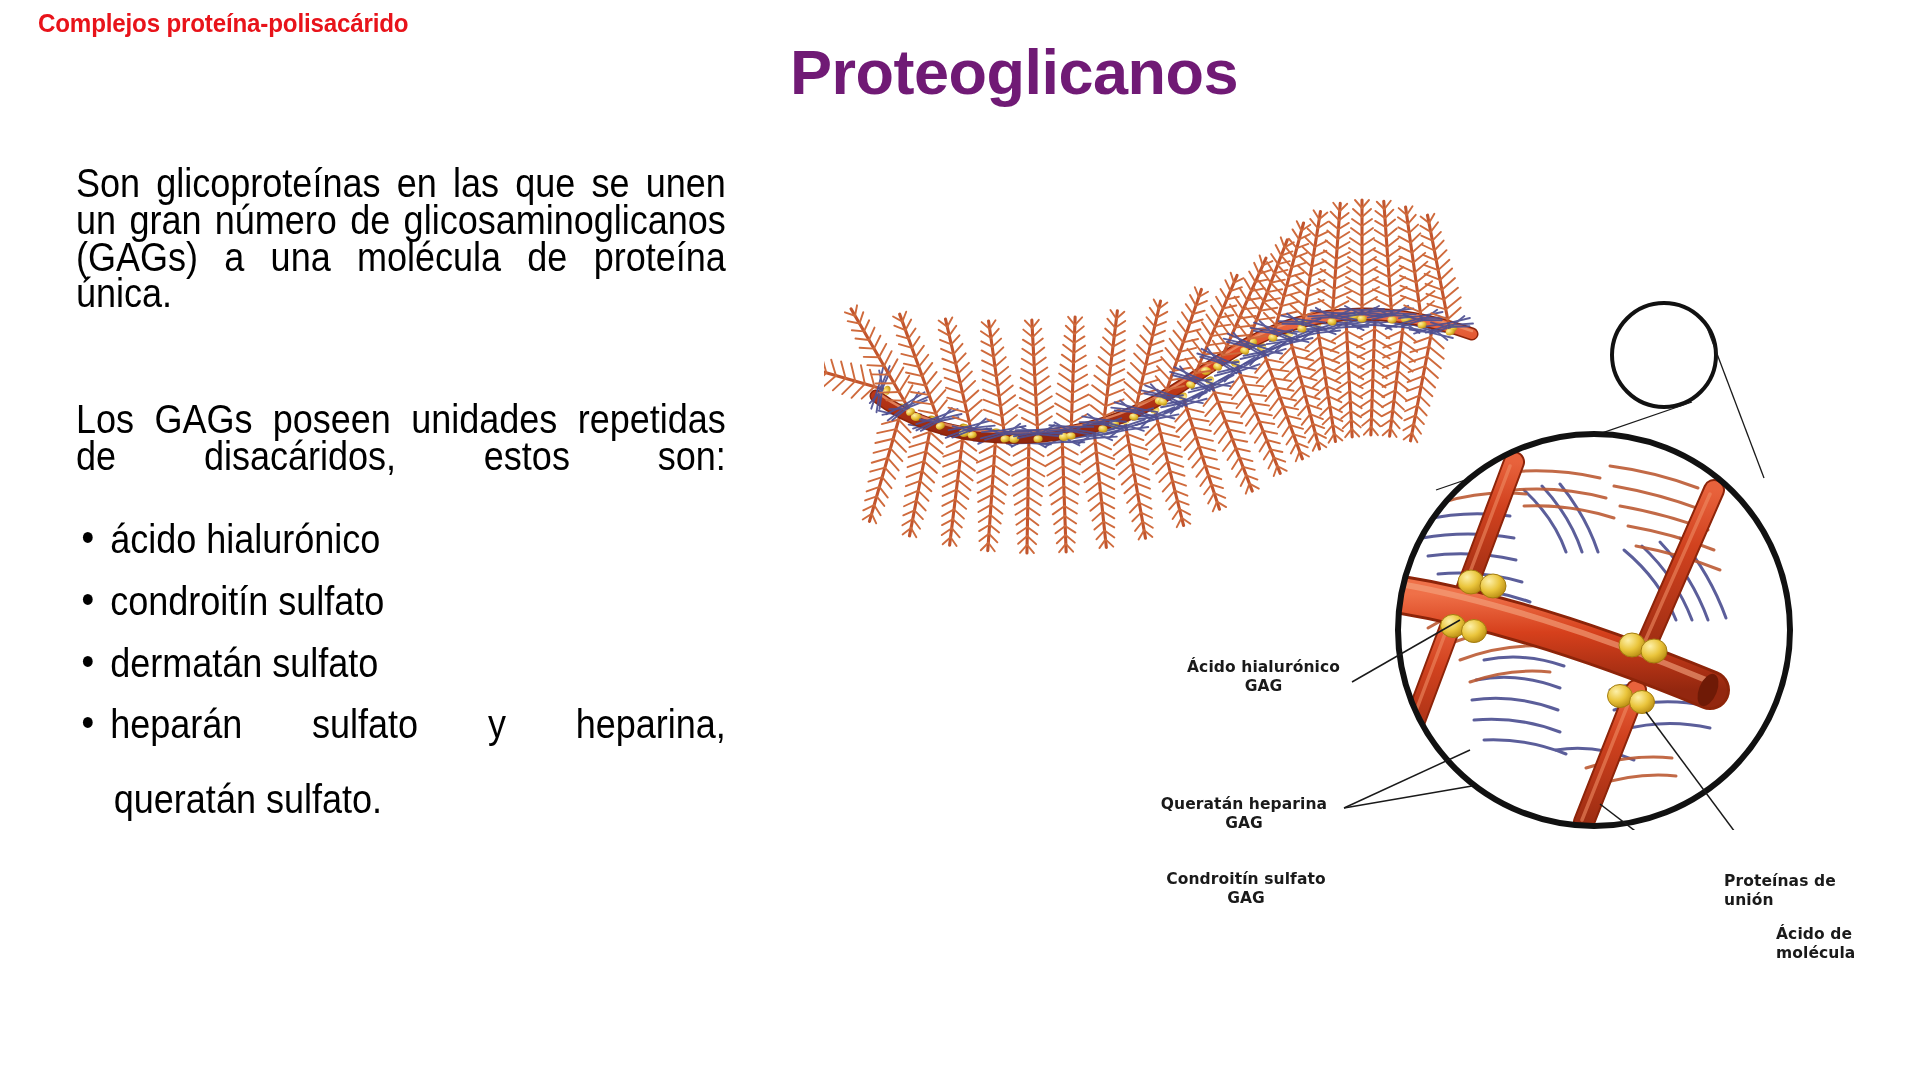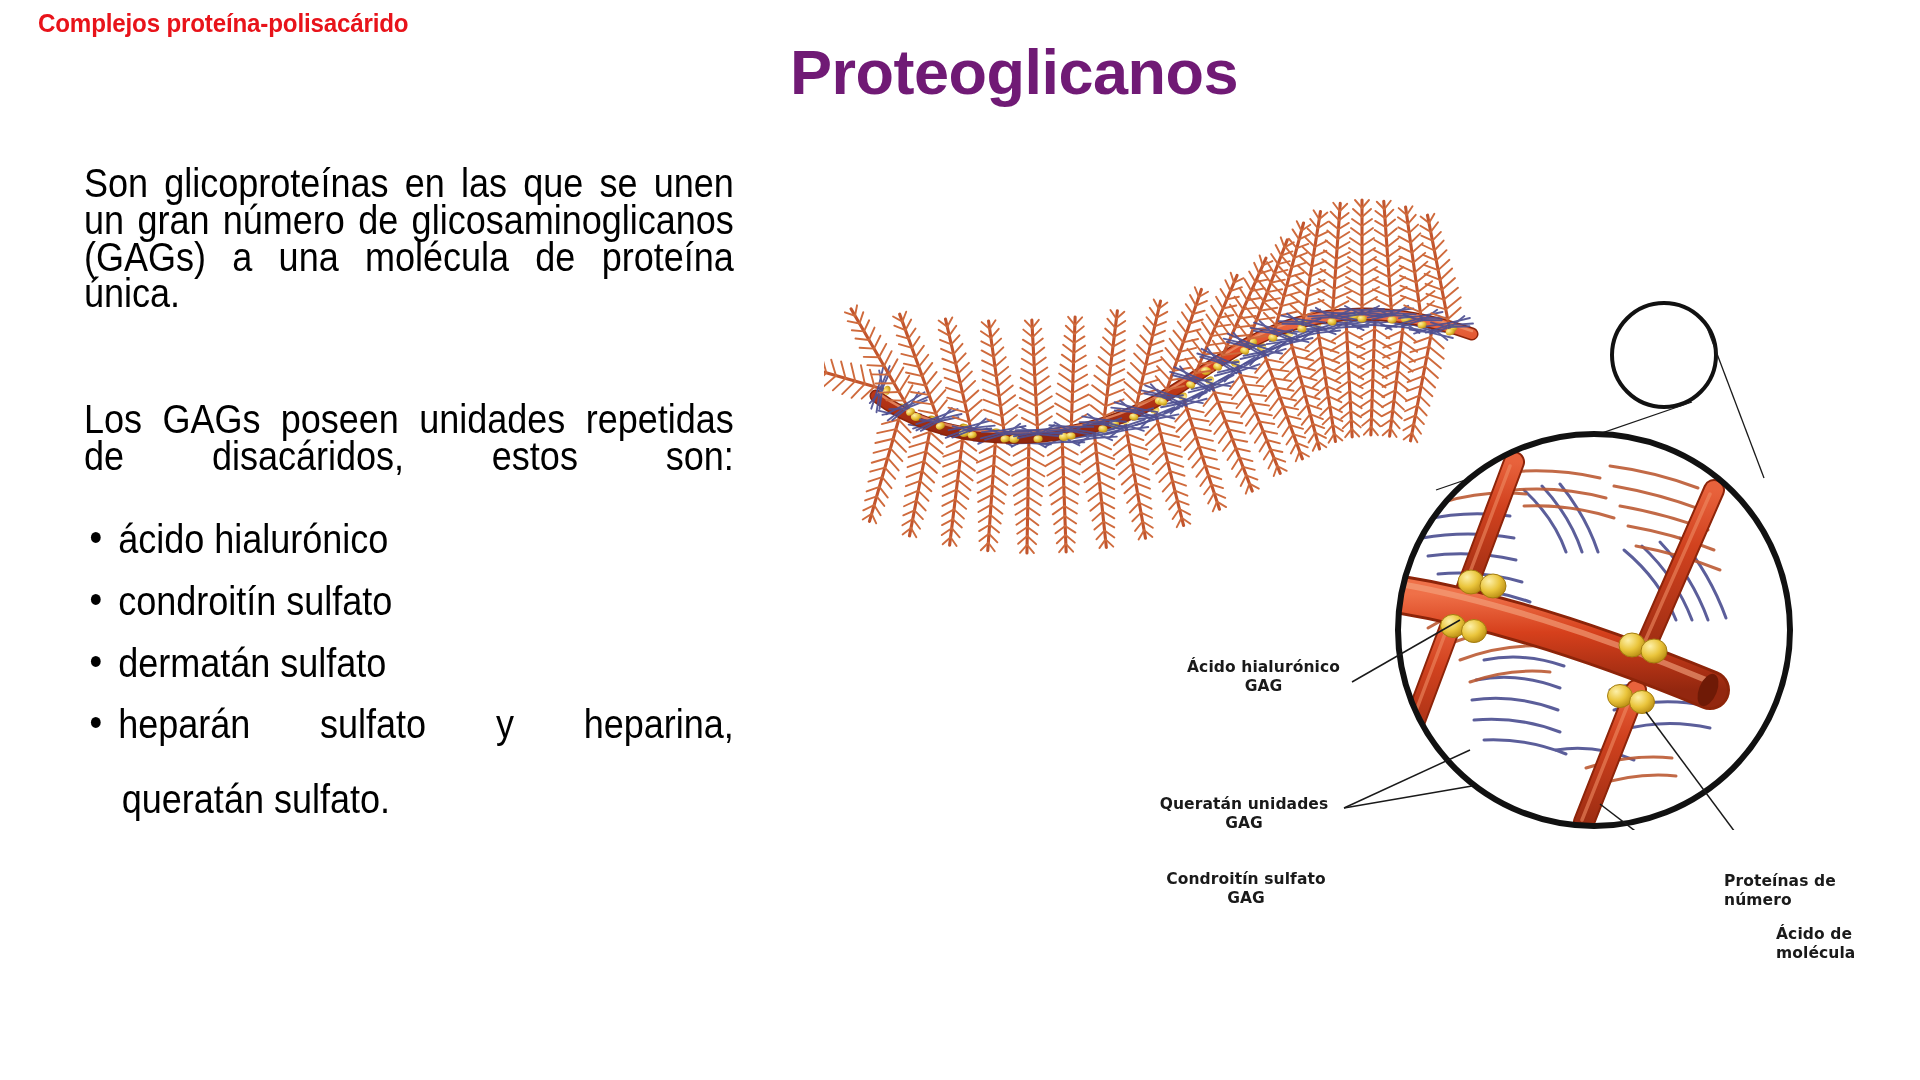--- a/index.html
+++ b/index.html
@@ -22,21 +22,21 @@
   .title{
     position:absolute;left:0;top:36px;width:1920px;
     text-align:center;
     font-size:63px;font-weight:bold;color:#701a75;
     letter-spacing:-0.5px;
     padding-left:60px;box-sizing:border-box;
   }
 
   
   .textcol{
-    position:absolute;left:60px;top:165px;width:650px;
+    position:absolute;left:52px;top:165px;width:650px;
   }
   .para{
     font-size:40px;line-height:0.92;color:#000;
     text-align:justify;text-justify:inter-word;
     transform:scaleX(0.90);transform-origin:left top;
     width:722px;
     margin:0 0 6px 0;
     -moz-hyphens:none;hyphens:none;
   }
   .para.p1{margin-bottom:52px;}
@@ -373,32 +373,32 @@
       </g>
     </svg>
   </div>
 
   <div class="fig-label ctr" id="label-hialuronico">
     <div>Ácido hialurónico</div>
     <div>GAG</div>
   </div>
 
   <div class="fig-label ctr" id="label-queratan">
-    <div>Queratán unidades</div>
+    <div>Queratán heparina</div>
     <div>GAG</div>
   </div>
 
   <div class="fig-label ctr" id="label-condroitin">
     <div>Condroitín sulfato</div>
     <div>GAG</div>
   </div>
 
   <div class="fig-label lft" id="label-proteinas">
     <div>Proteínas de</div>
-    <div>número</div>
+    <div>unión</div>
   </div>
 
   <div class="fig-label lft" id="label-nucleo">
     <div>Ácido de</div>
     <div>molécula</div>
   </div>
 
 </div>
 
 </body></html>

